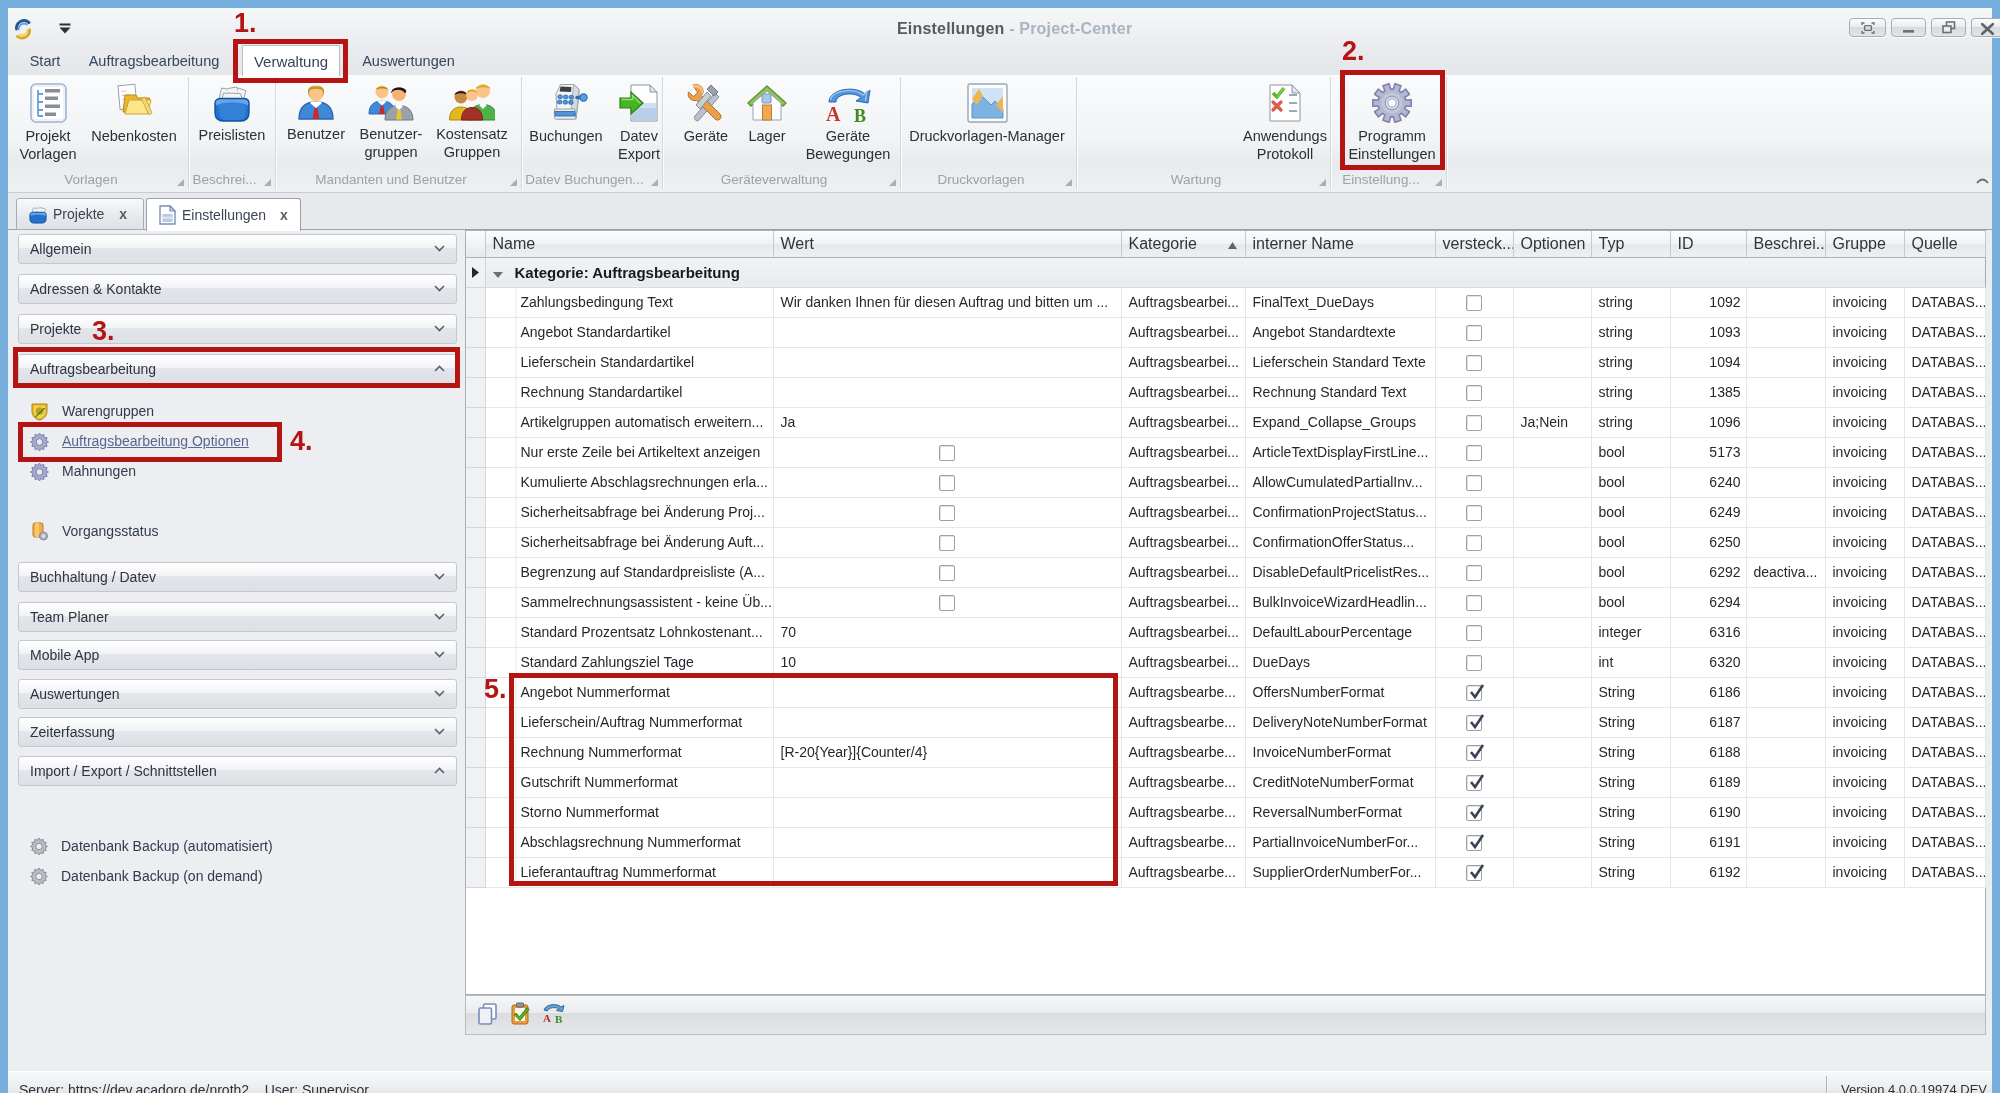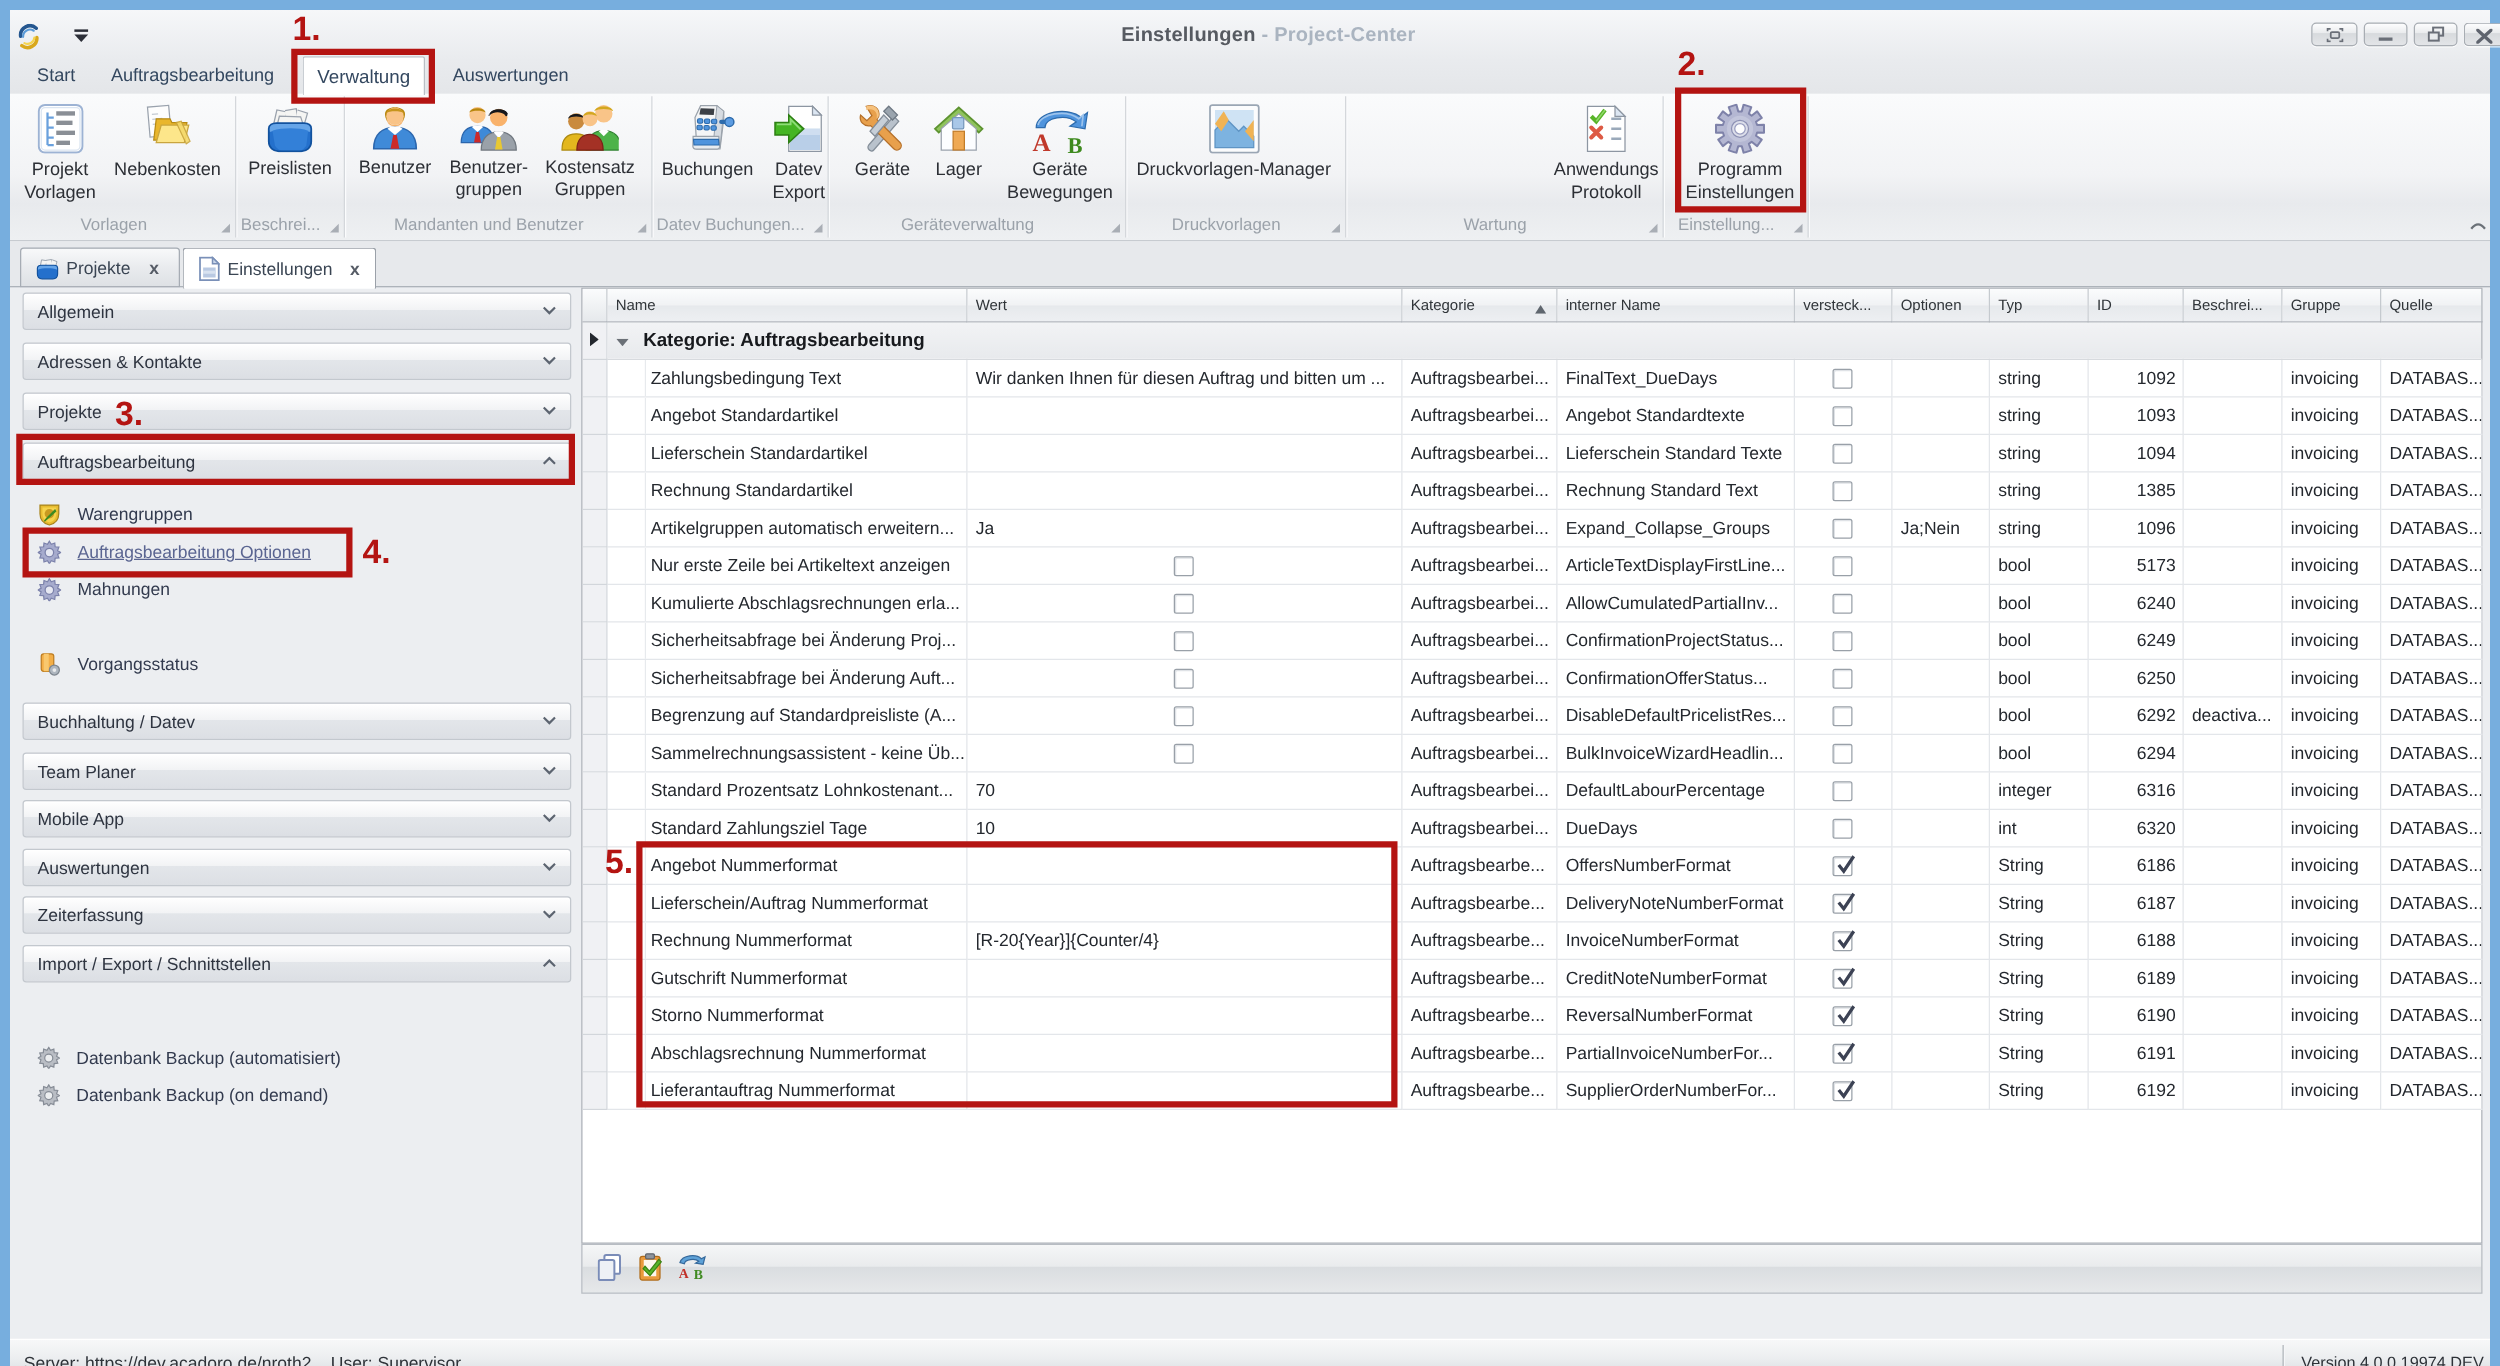--- a/index.html
+++ b/index.html
@@ -50,21 +50,21 @@
            display:flex; align-items:center; }
   .sitem svg { margin-right:13px; }
   .redbox { position:absolute; border:5px solid #b41412; z-index:50; }
   .rednum { position:absolute; color:#b41412; font-size:27px; font-weight:bold; z-index:51; }
   #grid { position:absolute; left:457px; top:0; width:1521px; height:765px; background:#fff;
           border:1px solid #a9aeb5; }
   table { border-collapse:collapse; table-layout:fixed; width:1519px; font-size:14px; color:#24282e; }
   td, th { overflow:hidden; white-space:nowrap; padding:0 0 0 7px; text-align:left; font-weight:normal; }
   tr.hdr { height:26px; }
   tr.hdr th { background:linear-gradient(#fbfcfd,#f0f2f4 50%,#e6e9ec 51%,#edeff2);
-              border-right:1px solid #c5cacf; border-bottom:1px solid #aeb3ba; color:#303539; font-size:12px; }
+              border-right:1px solid #c5cacf; border-bottom:1px solid #aeb3ba; color:#303539; font-size:16px; }
   tr.grp { height:30px; }
   tr.grp td { background:linear-gradient(#f2f3f5,#e8eaed); border-bottom:1px solid #d7dade; font-weight:bold; font-size:15px; color:#17191d;}
   tr.r { height:30px; }
   tr.r td { border-right:1px solid #e3e6ea; border-bottom:1px solid #e3e6ea; }
   td.ind { background:#f0f1f4; border-right:1px solid #d2d6db !important; border-bottom:1px solid #d2d6db !important; }
   tr.r td.nm { padding-left:35px;
       background:linear-gradient(to right, transparent 30px, #e3e6ea 30px, #e3e6ea 31px, transparent 31px); }
   td.c { text-align:center; padding:0; }
   td.rt { text-align:right; padding:0 5px 0 0; }
   .cb { display:inline-block; width:16px; height:16px; background:#fff; border:1px solid #99a0a8;

